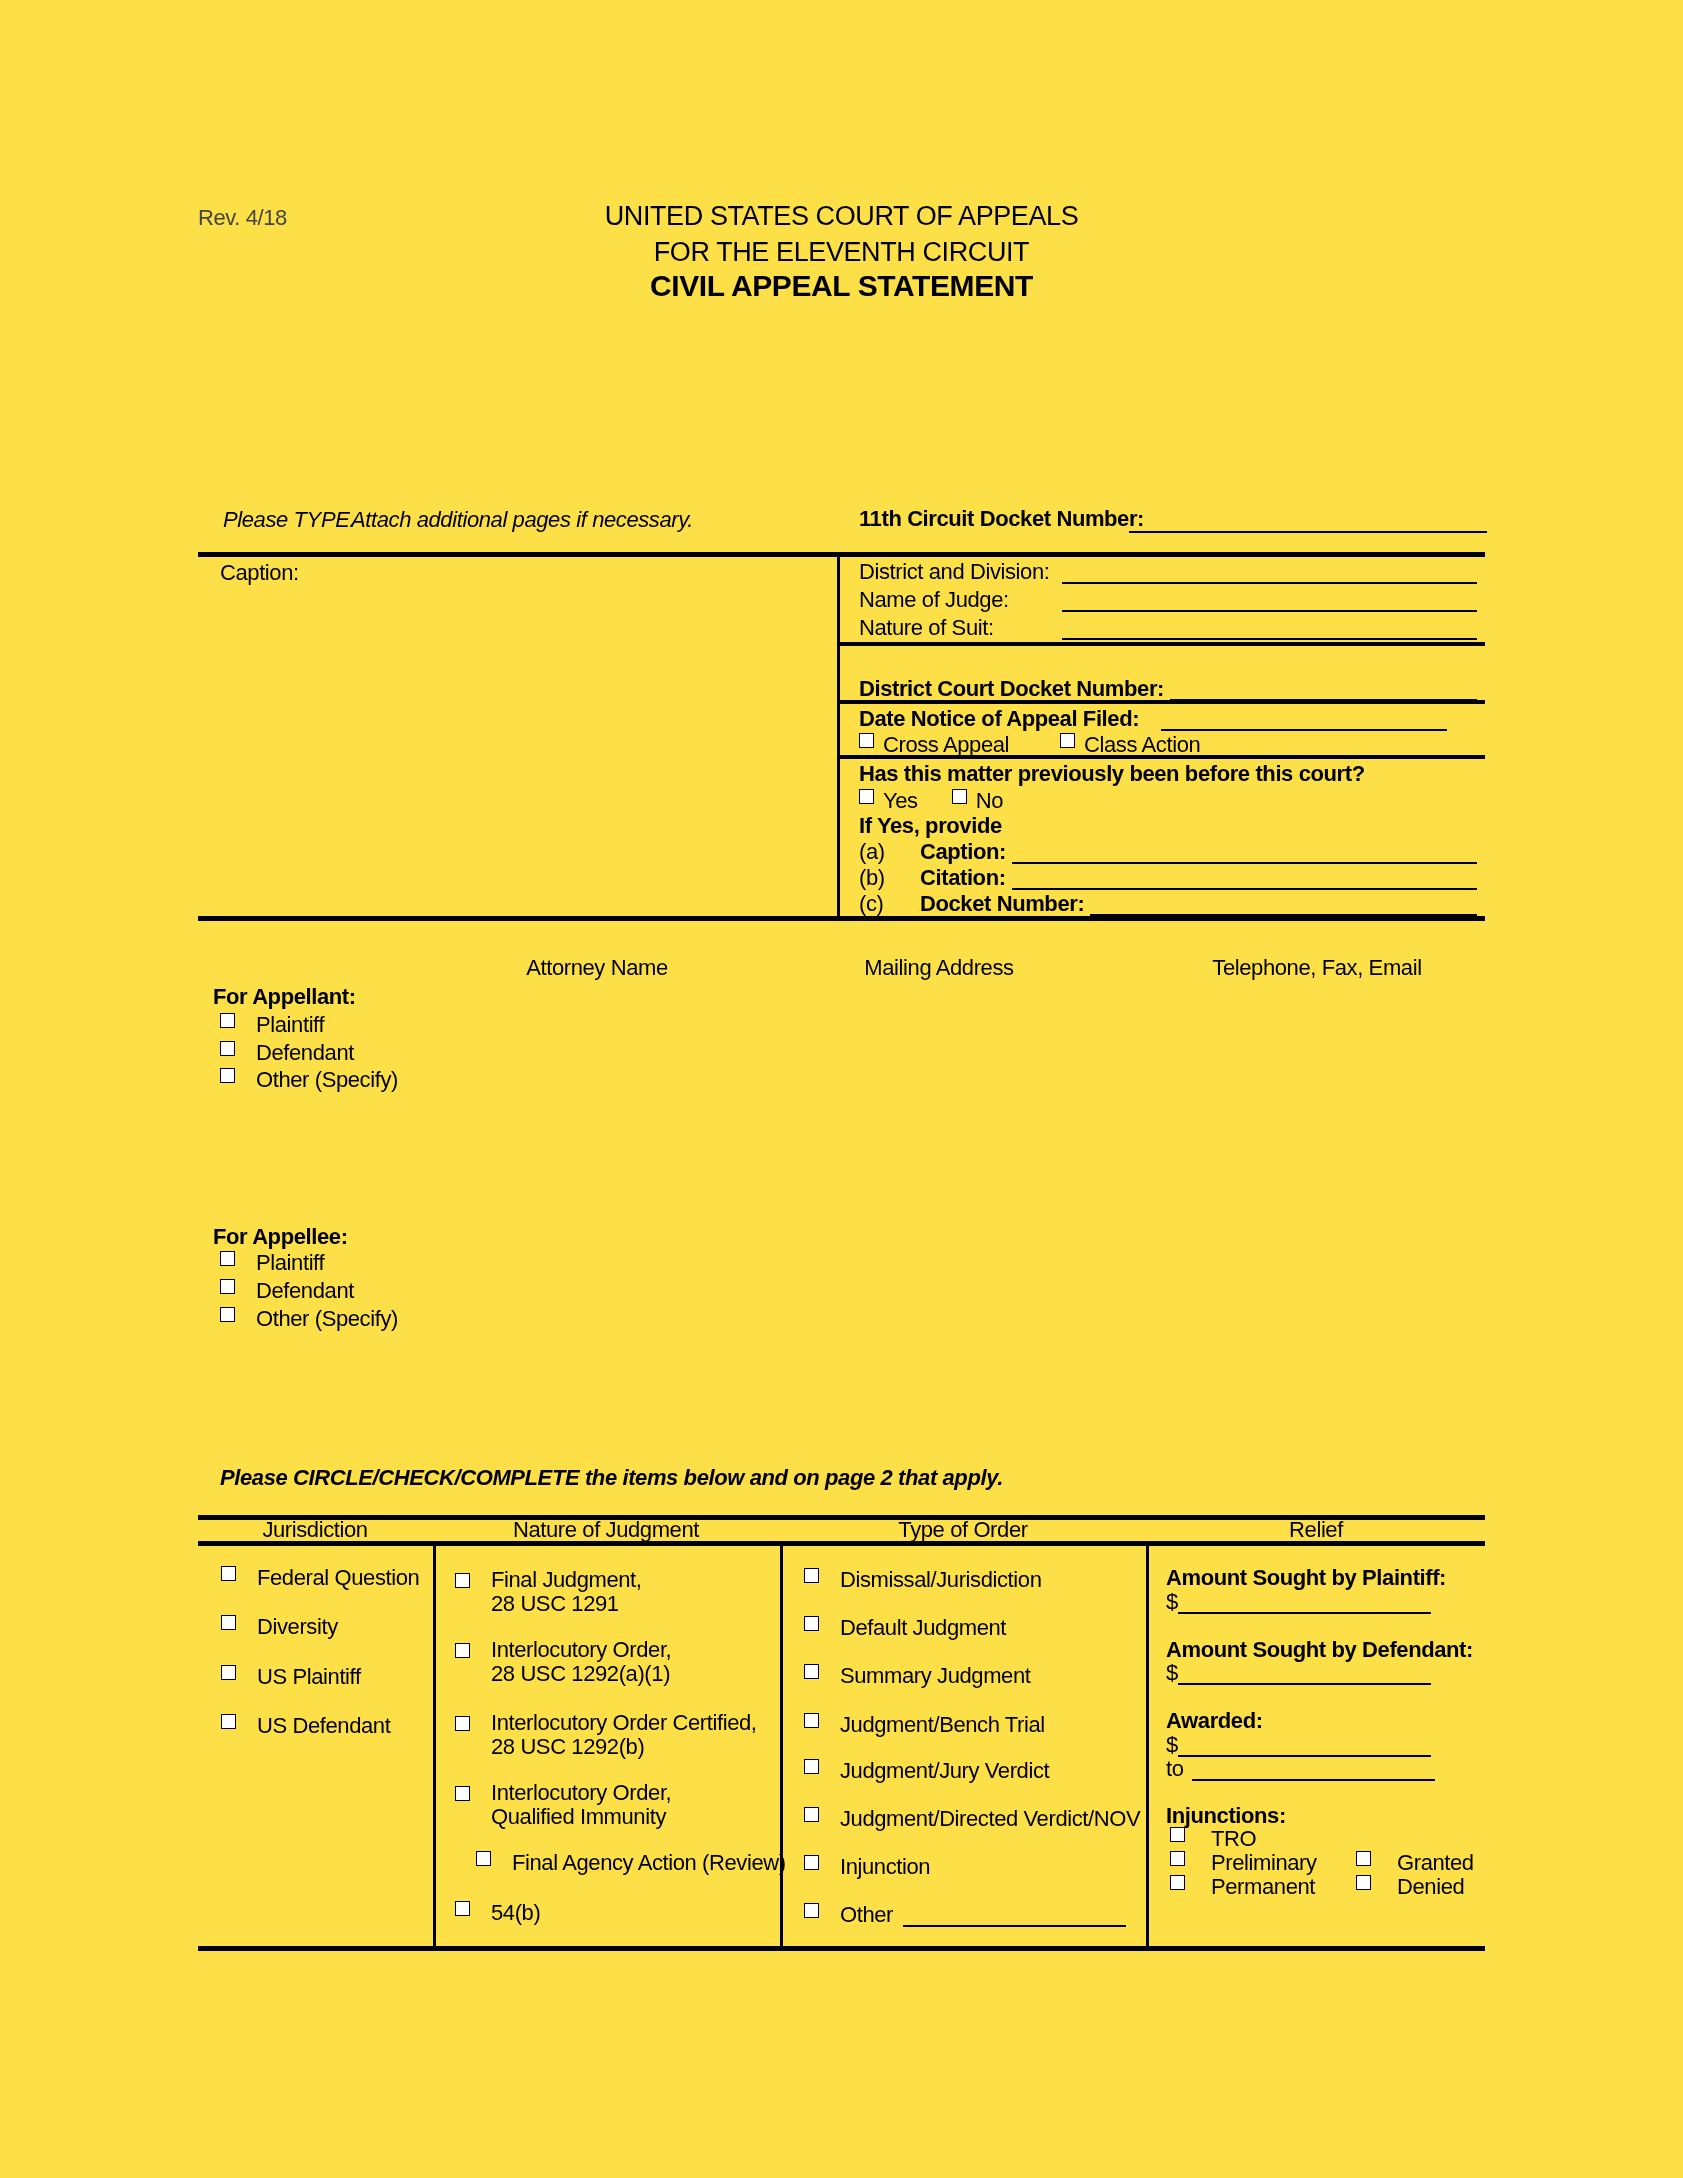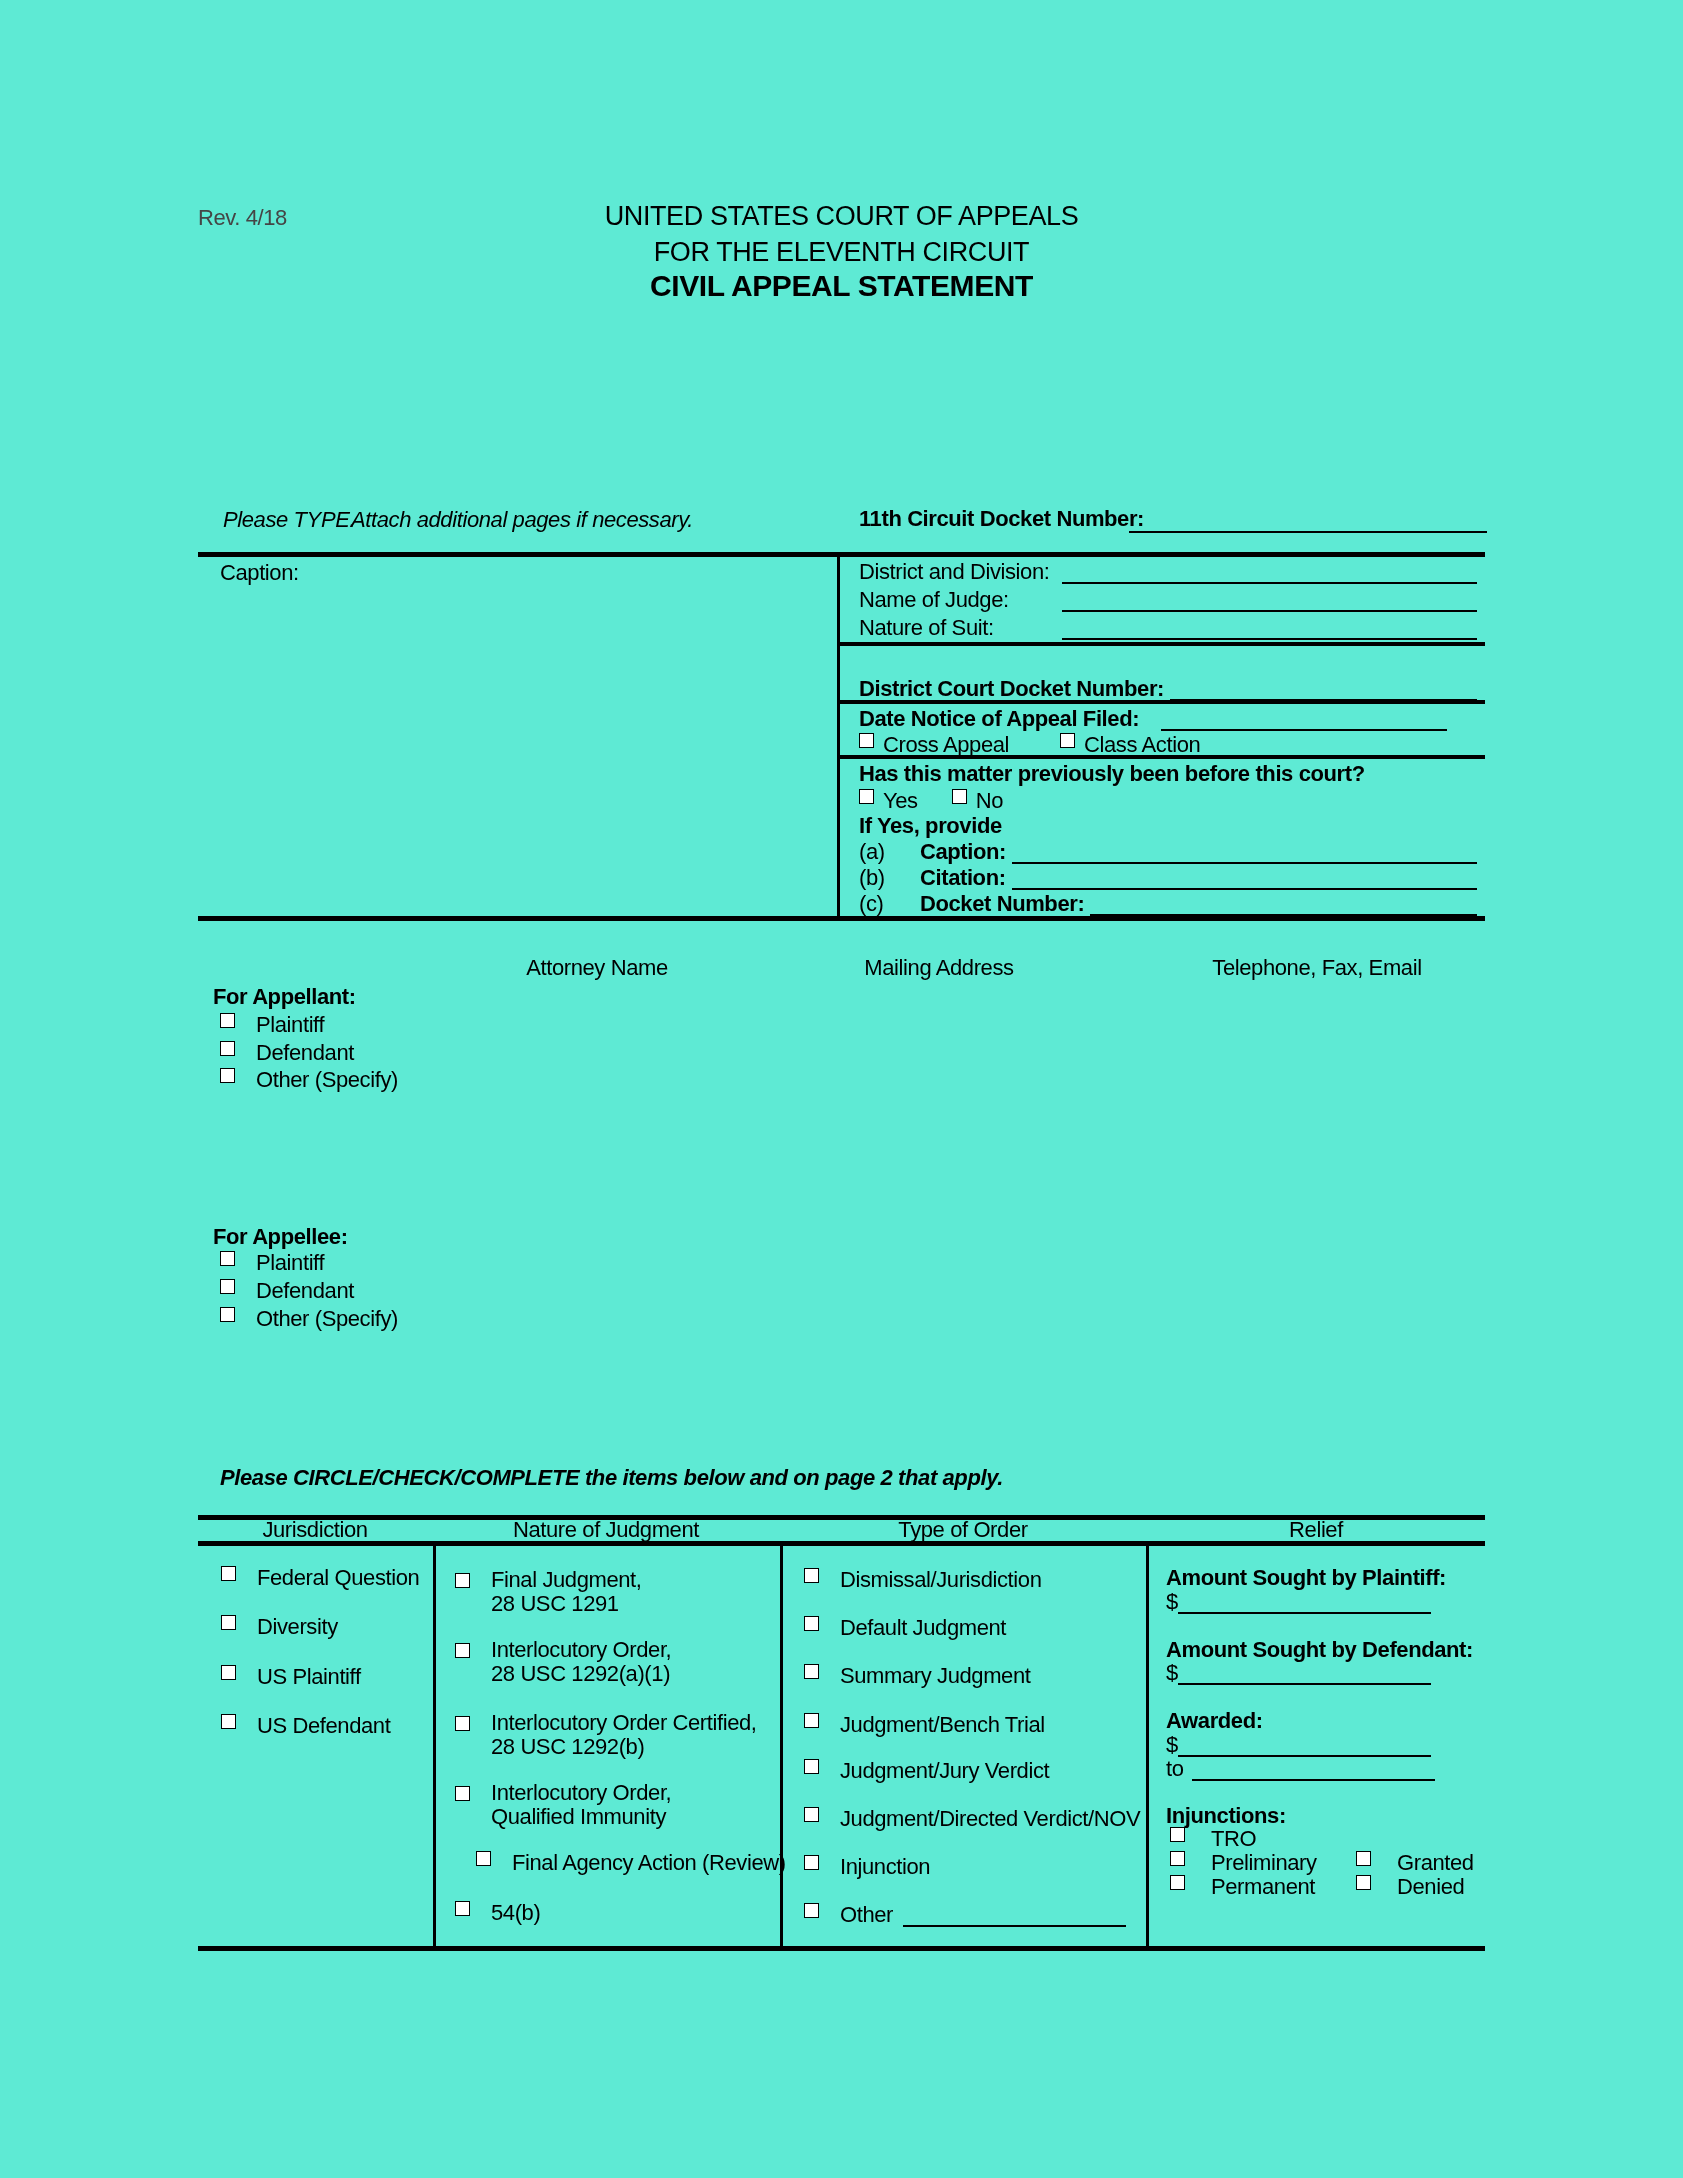--- a/index.html
+++ b/index.html
@@ -1,17 +1,17 @@
 <!DOCTYPE html>
 <html><head>
 <meta charset="utf-8">
 <style>
   html,body{margin:0;padding:0;background:#ffffff;}
   .page{
-    position:relative;width:1683px;height:2178px;background:#5eead4;
+    position:relative;width:1683px;height:2178px;background:#fde047;
     font-family:"Liberation Sans",sans-serif;color:#000;
     font-size:22px;line-height:24px;letter-spacing:-0.4px;overflow:hidden;
   }
   .abs{position:absolute;}
   .it{font-style:italic;}
   .b{font-weight:bold;}
   .ctr{text-align:center;width:1683px;left:0;}
   .ctrx{transform:translateX(-50%);white-space:nowrap;}
   .gray{color:#454545;}
   .t12{font-size:27px;line-height:32px;}

